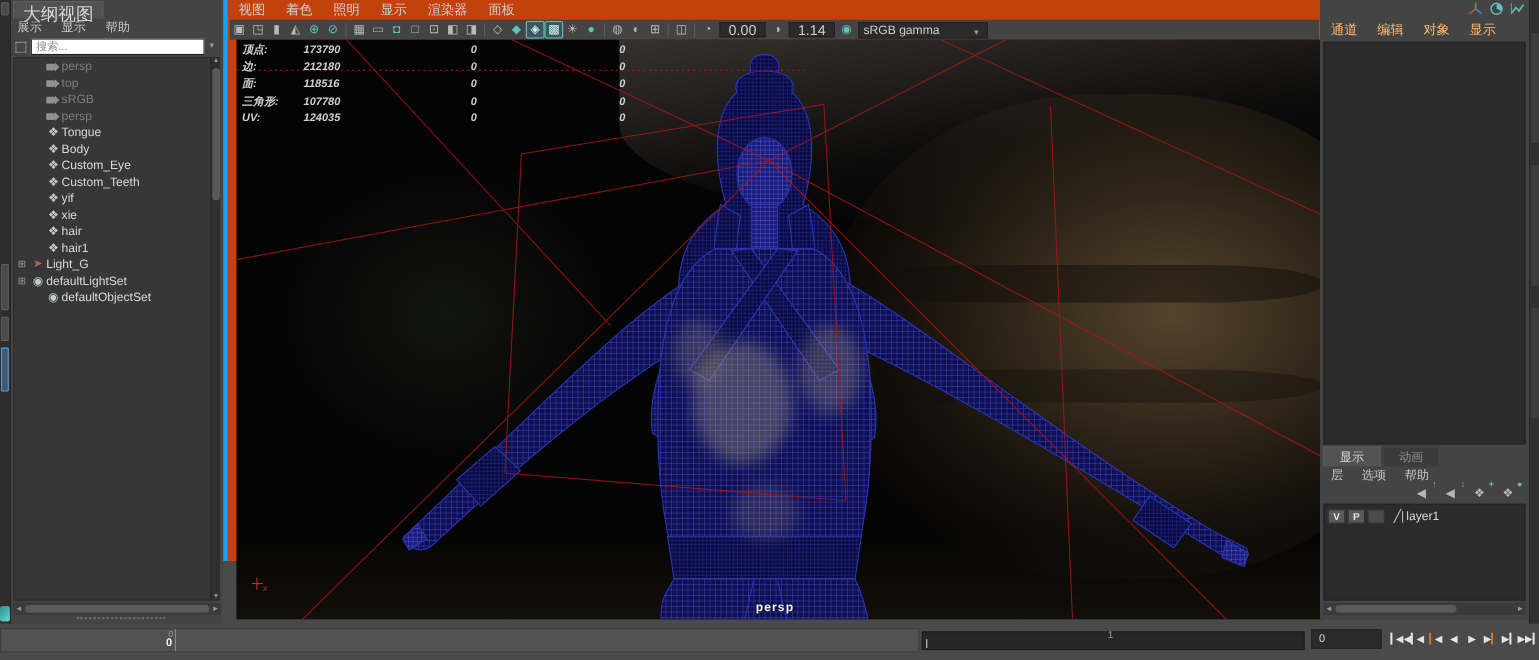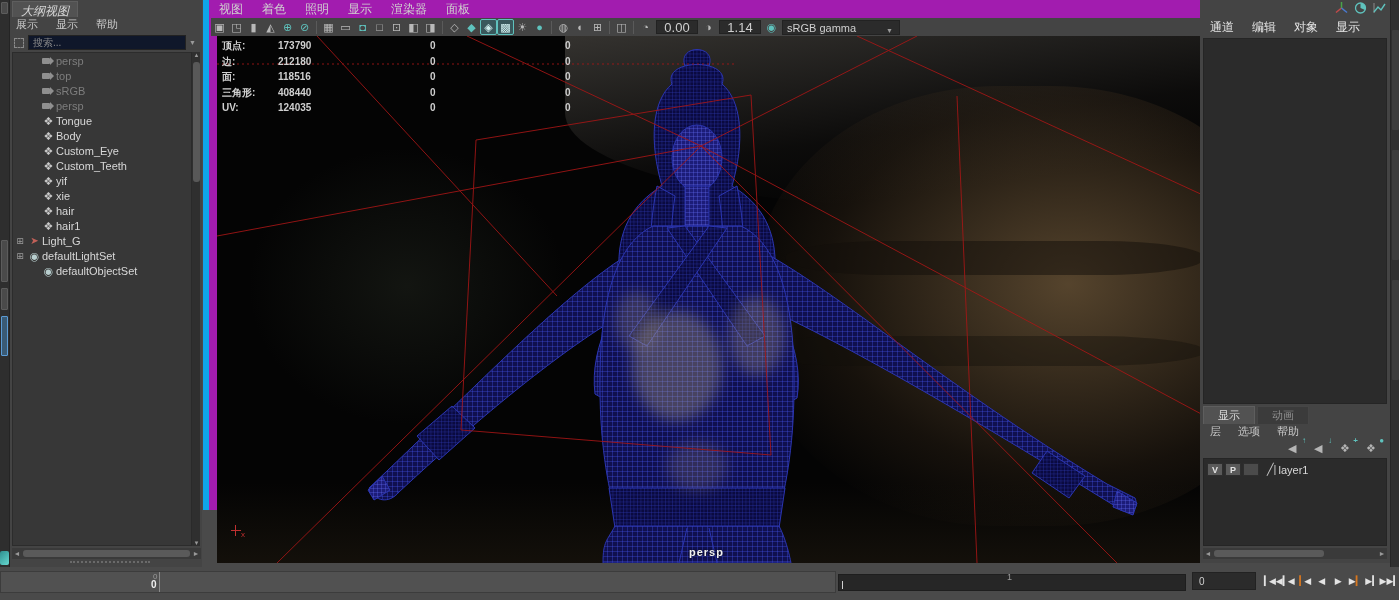--- a/index.html
+++ b/index.html
@@ -6,77 +6,77 @@
     font-family:"Liberation Sans","DejaVu Sans",sans-serif;background:#4a4a4a;
     -webkit-font-smoothing:antialiased;}
   *{box-sizing:border-box;}
   
   #left-strip{position:absolute;left:0;top:0;width:10px;height:567px;background:#2e2e2e;border-right:1px solid #242424;}
   .strip-block{position:absolute;left:1px;width:7px;background:#4a4a4a;border:1px solid #5c5c5c;border-radius:1px;}
   .strip-block.sel{border-color:#5b9bd5;background:#3a5a74;}
   .strip-teal{position:absolute;left:0;bottom:2px;width:9px;height:14px;background:linear-gradient(135deg,#2e8f8f,#66d9d0);border-radius:2px;}
   
   #outliner{position:absolute;left:10px;top:0;width:192px;height:567px;background:#444;}
-  .ol-tab{position:absolute;left:2px;top:1px;height:16px;padding:1px 8px;background:#525252;color:#d6d6d6;font-size:12px;border:1px solid #5e5e5e;border-bottom:none;font-style:italic;}
+  .ol-tab{position:absolute;left:2px;top:1px;height:16px;padding:1px 8px;background:#525252;color:#d6d6d6;font-size:16px;border:1px solid #5e5e5e;border-bottom:none;}
   .ol-menus{position:absolute;left:4px;top:17px;height:15px;display:flex;gap:14px;font-size:11px;color:#c8c8c8;}
   .menu-item{cursor:default;padding:0 2px;}
   .ol-search{position:absolute;left:2px;top:34px;width:186px;height:17px;display:flex;align-items:center;}
   .sel-box{width:10px;height:10px;border:1px dashed #8a8a8a;margin:0 4px 0 2px;}
-  .search-field{flex:1;height:15px;background:#0f172a;border:1px solid #222;color:#8a8a8a;font-size:10px;line-height:14px;padding-left:4px;}
+  .search-field{flex:1;height:15px;background:#ffffff;border:1px solid #222;color:#8a8a8a;font-size:10px;line-height:14px;padding-left:4px;}
   .dd-arrow{color:#9a9a9a;font-size:7px;margin-left:3px;margin-right:2px;}
   .ol-tree{position:absolute;left:2px;top:52px;width:180px;height:494px;background:#373737;border:1px solid #2c2c2c;overflow:hidden;}
   .trow{display:flex;align-items:center;height:15px;font-size:11px;color:#d8d8d8;padding-left:14px;white-space:nowrap;}
   .trow.dim{color:#7d7d7d;}
   .exp{width:14px;font-size:9px;color:#9a9a9a;text-align:center;flex:none;}
   .tico{width:15px;flex:none;text-align:center;font-size:10px;position:relative;height:12px;}
   .tico.mesh{color:#c9c9c9;font-size:11px;line-height:12px;}
   .tico.lightg{color:#c06058;font-size:10px;line-height:12px;}
   .tico.setg{color:#b9cfcf;font-size:11px;line-height:12px;}
   .tico.cam::before{content:"";position:absolute;left:1px;top:3px;width:8px;height:6px;background:#8f8f8f;border-radius:1px;}
   .tico.cam::after{content:"";position:absolute;left:9px;top:2px;border-left:4px solid #8f8f8f;border-top:4px solid transparent;border-bottom:4px solid transparent;}
   .ol-vscroll{position:absolute;right:2px;top:52px;width:9px;height:494px;background:#2f2f2f;border-left:1px solid #2a2a2a;}
   .ol-vscroll .arr{position:absolute;left:0;width:9px;font-size:6px;color:#999;text-align:center;}
   .vthumb{position:absolute;left:1px;top:10px;width:7px;height:120px;background:#585858;border-radius:3px;}
   .ol-hscroll{position:absolute;left:2px;top:548px;width:189px;height:11px;display:flex;align-items:center;background:#3a3a3a;}
   .ol-hscroll .arr{width:10px;font-size:7px;color:#999;text-align:center;}
   .hthumb{flex:1;height:7px;background:#5a5a5a;border-radius:3px;margin:0 1px;}
   .grip{position:absolute;left:60px;top:561px;width:80px;border-top:2px dotted #6a6a6a;}
   
-  #viewport{position:absolute;left:203px;top:0;width:997px;height:510px;background:#a21caf;border-left:6px solid #0ea5e9;}
+  #viewport{position:absolute;left:203px;top:0;width:997px;height:510px;background:#c2410c;border-left:4px solid #0ea5e9;}
   .vp-menus{position:absolute;left:8px;top:1px;height:16px;display:flex;gap:15px;font-size:12px;color:#cfcfcf;}
   .vp-toolbar{position:absolute;left:2px;top:18px;height:18px;width:990px;display:flex;align-items:center;background:#444;}
   .tbico{width:17px;height:15px;text-align:center;font-size:11px;line-height:15px;color:#b9b9b9;flex:none;cursor:default;}
   .tbico.teal{color:#5fc2bd;}
   .tbico.on{background:#39585c;border:1px solid #5fc2bd;color:#cfeeee;border-radius:2px;height:16px;line-height:14px;}
   .tbsep{width:1px;height:13px;background:#5a5a5a;margin:0 3px;flex:none;}
   .tbfield{width:42px;height:14px;background:#2b2b2b;border:1px solid #222;color:#cfcfcf;font-size:13px;line-height:13px;text-align:center;flex:none;margin:0 2px;}
   .tbdrop{width:118px;height:15px;background:#2b2b2b;border:1px solid #222;color:#cfcfcf;font-size:11px;line-height:14px;padding:0 4px;flex:none;display:flex;margin-left:2px;}
   .tbdrop .lbl{flex:1;}
   .vp-canvas{position:absolute;left:8px;top:36px;width:988px;height:527px;background:#040404;overflow:hidden;}
   .env{position:absolute;pointer-events:none;}
   .env-ceiling{right:0;top:0;width:640px;height:170px;background:linear-gradient(172deg,rgba(125,120,112,.40),rgba(60,55,50,.15) 55%,transparent 80%);border-radius:0 0 0 55%;}
   .env-wall{right:-90px;top:50px;width:540px;height:440px;background:radial-gradient(ellipse at 58% 45%,rgba(152,120,78,.55),rgba(70,52,32,.28) 55%,transparent 78%);border-radius:45%;}
   .env-band1{right:0;top:205px;width:420px;height:34px;background:rgba(18,14,10,.5);border-radius:50%/100%;}
   .env-band2{right:0;top:300px;width:460px;height:30px;background:rgba(18,14,10,.4);border-radius:50%/100%;}
   .env-left{left:30px;top:110px;width:320px;height:280px;background:radial-gradient(ellipse,rgba(72,82,64,.22),transparent 70%);}
   .env-floor{left:0;bottom:0;width:100%;height:80px;background:linear-gradient(to top,rgba(38,30,18,.45),transparent);}
   .scene-svg{position:absolute;left:0;top:0;}
   .hud{position:absolute;left:5px;top:2px;font-size:10px;font-weight:bold;color:#cfcfcf;line-height:15.5px;}
-  .hud-row{display:flex;}
+  .hud-row{display:flex;font-style:italic;}
   .hud-row .hl{width:56px;}
   .hud-row .h1{width:152px;}
   .hud-row .h2{width:135px;}
   .cam-label{position:absolute;left:472px;top:510px;color:#f0f0f0;font-size:11px;font-weight:bold;letter-spacing:1px;text-shadow:0 0 3px #000;}
   .axis-marker{position:absolute;left:14px;top:486px;width:18px;height:18px;}
   .axis-marker .ax{position:absolute;background:#c03030;}
   .axis-marker .axl{color:#c03030;font-size:8px;position:absolute;left:10px;top:8px;}
   
   #rightpanel{position:absolute;left:1200px;top:0;width:190px;height:563px;background:#444;}
   .rp-icons{position:absolute;right:4px;top:2px;display:flex;gap:6px;}
-  .rp-menus{position:absolute;left:8px;top:19px;display:flex;gap:14px;font-size:12px;color:#e5e5e5;}
+  .rp-menus{position:absolute;left:8px;top:19px;display:flex;gap:14px;font-size:12px;color:#fdba74;}
   .rp-box{position:absolute;left:3px;top:38px;width:184px;height:366px;background:#2b2b2b;border:1px solid #252525;}
   .le-tabs{position:absolute;left:3px;top:406px;display:flex;gap:2px;}
   .le-tab{padding:1px 14px;font-size:11px;}
   .le-tab.on{background:#525252;color:#dcdcdc;border:1px solid #5e5e5e;border-bottom:none;}
   .le-tab.off{background:#3b3b3b;color:#8f8f8f;border:1px solid #464646;border-bottom:none;}
   .le-menus{position:absolute;left:8px;top:424px;display:flex;gap:13px;font-size:11px;color:#c8c8c8;}
   .le-icons{position:absolute;right:8px;top:440px;display:flex;gap:10px;}
   .lico{position:relative;width:16px;height:13px;font-size:11px;color:#b5b5b5;}
   .lico b{font-weight:normal;position:absolute;left:0;bottom:-2px;}
   .lico i{font-style:normal;position:absolute;right:-2px;top:-4px;font-size:8px;color:#5fc2bd;font-weight:bold;}
@@ -355,21 +355,21 @@
           <span>0</span>
         </div>
       <div class="hud-row">
           <span class="hl">面:</span>
           <span class="h1">118516</span>
           <span class="h2">0</span>
           <span>0</span>
         </div>
       <div class="hud-row">
           <span class="hl">三角形:</span>
-          <span class="h1">408440</span>
+          <span class="h1">107780</span>
           <span class="h2">0</span>
           <span>0</span>
         </div>
       <div class="hud-row">
           <span class="hl">UV:</span>
           <span class="h1">124035</span>
           <span class="h2">0</span>
           <span>0</span>
         </div>
     </div>

